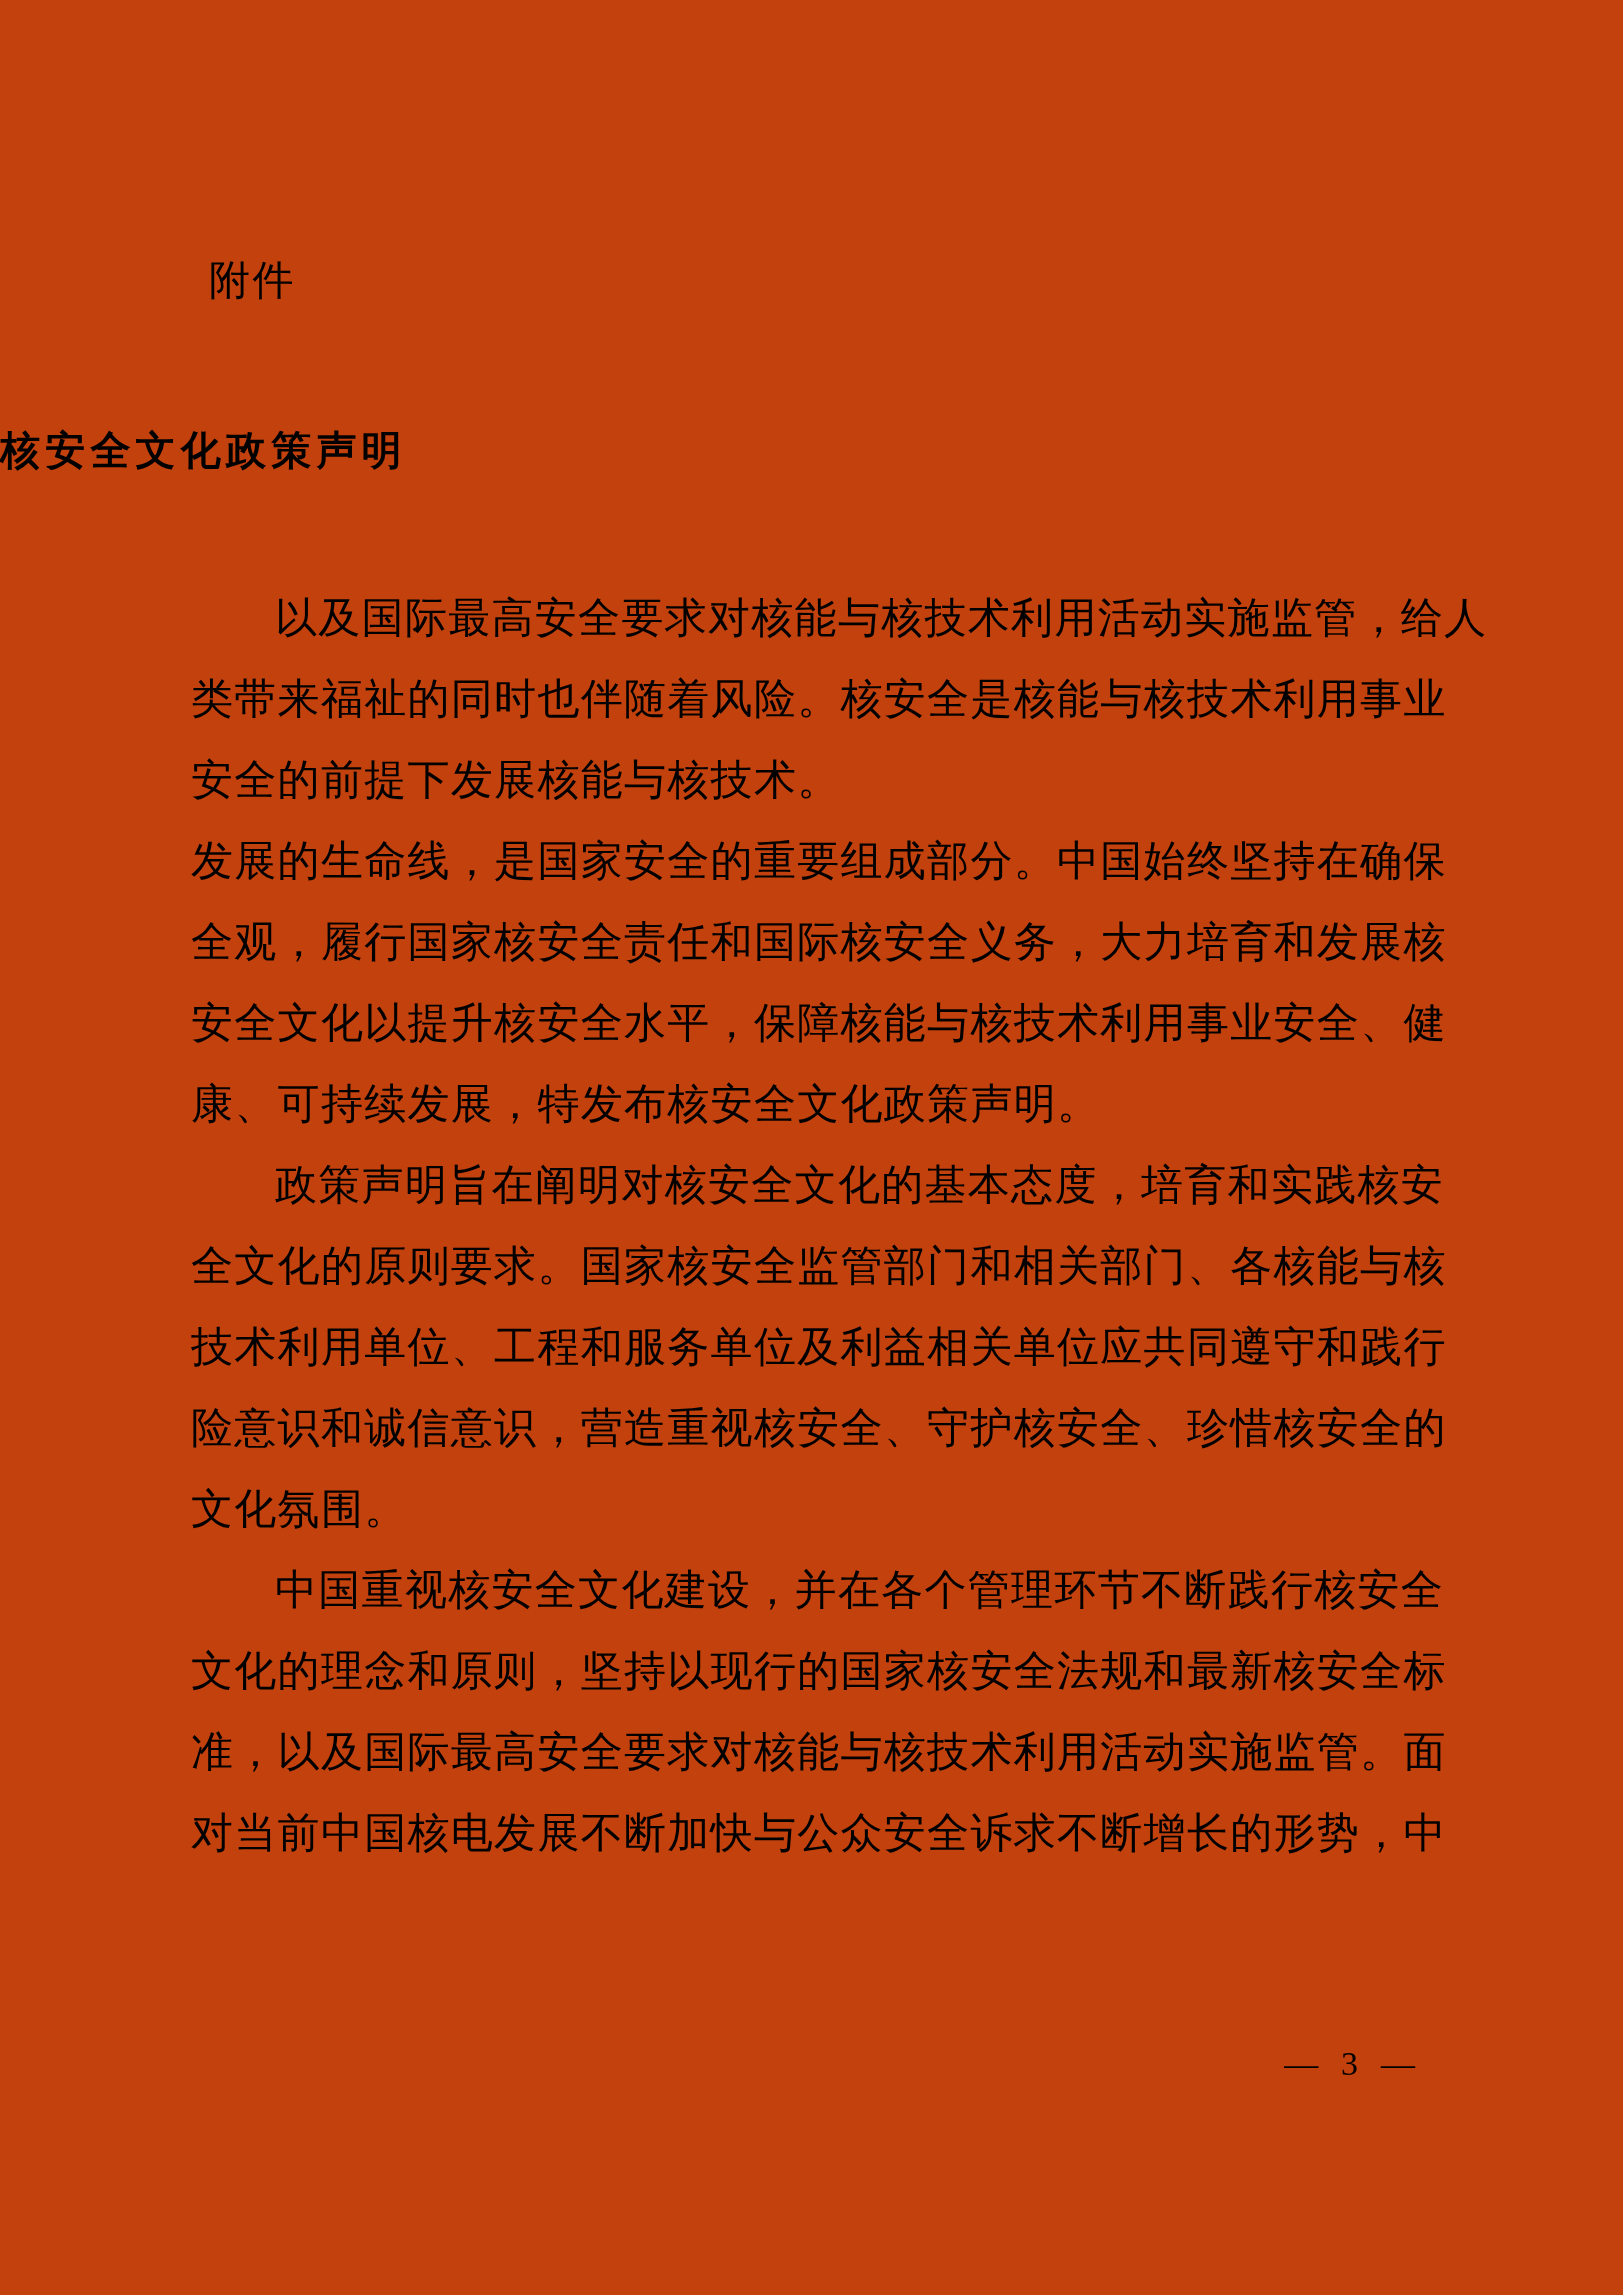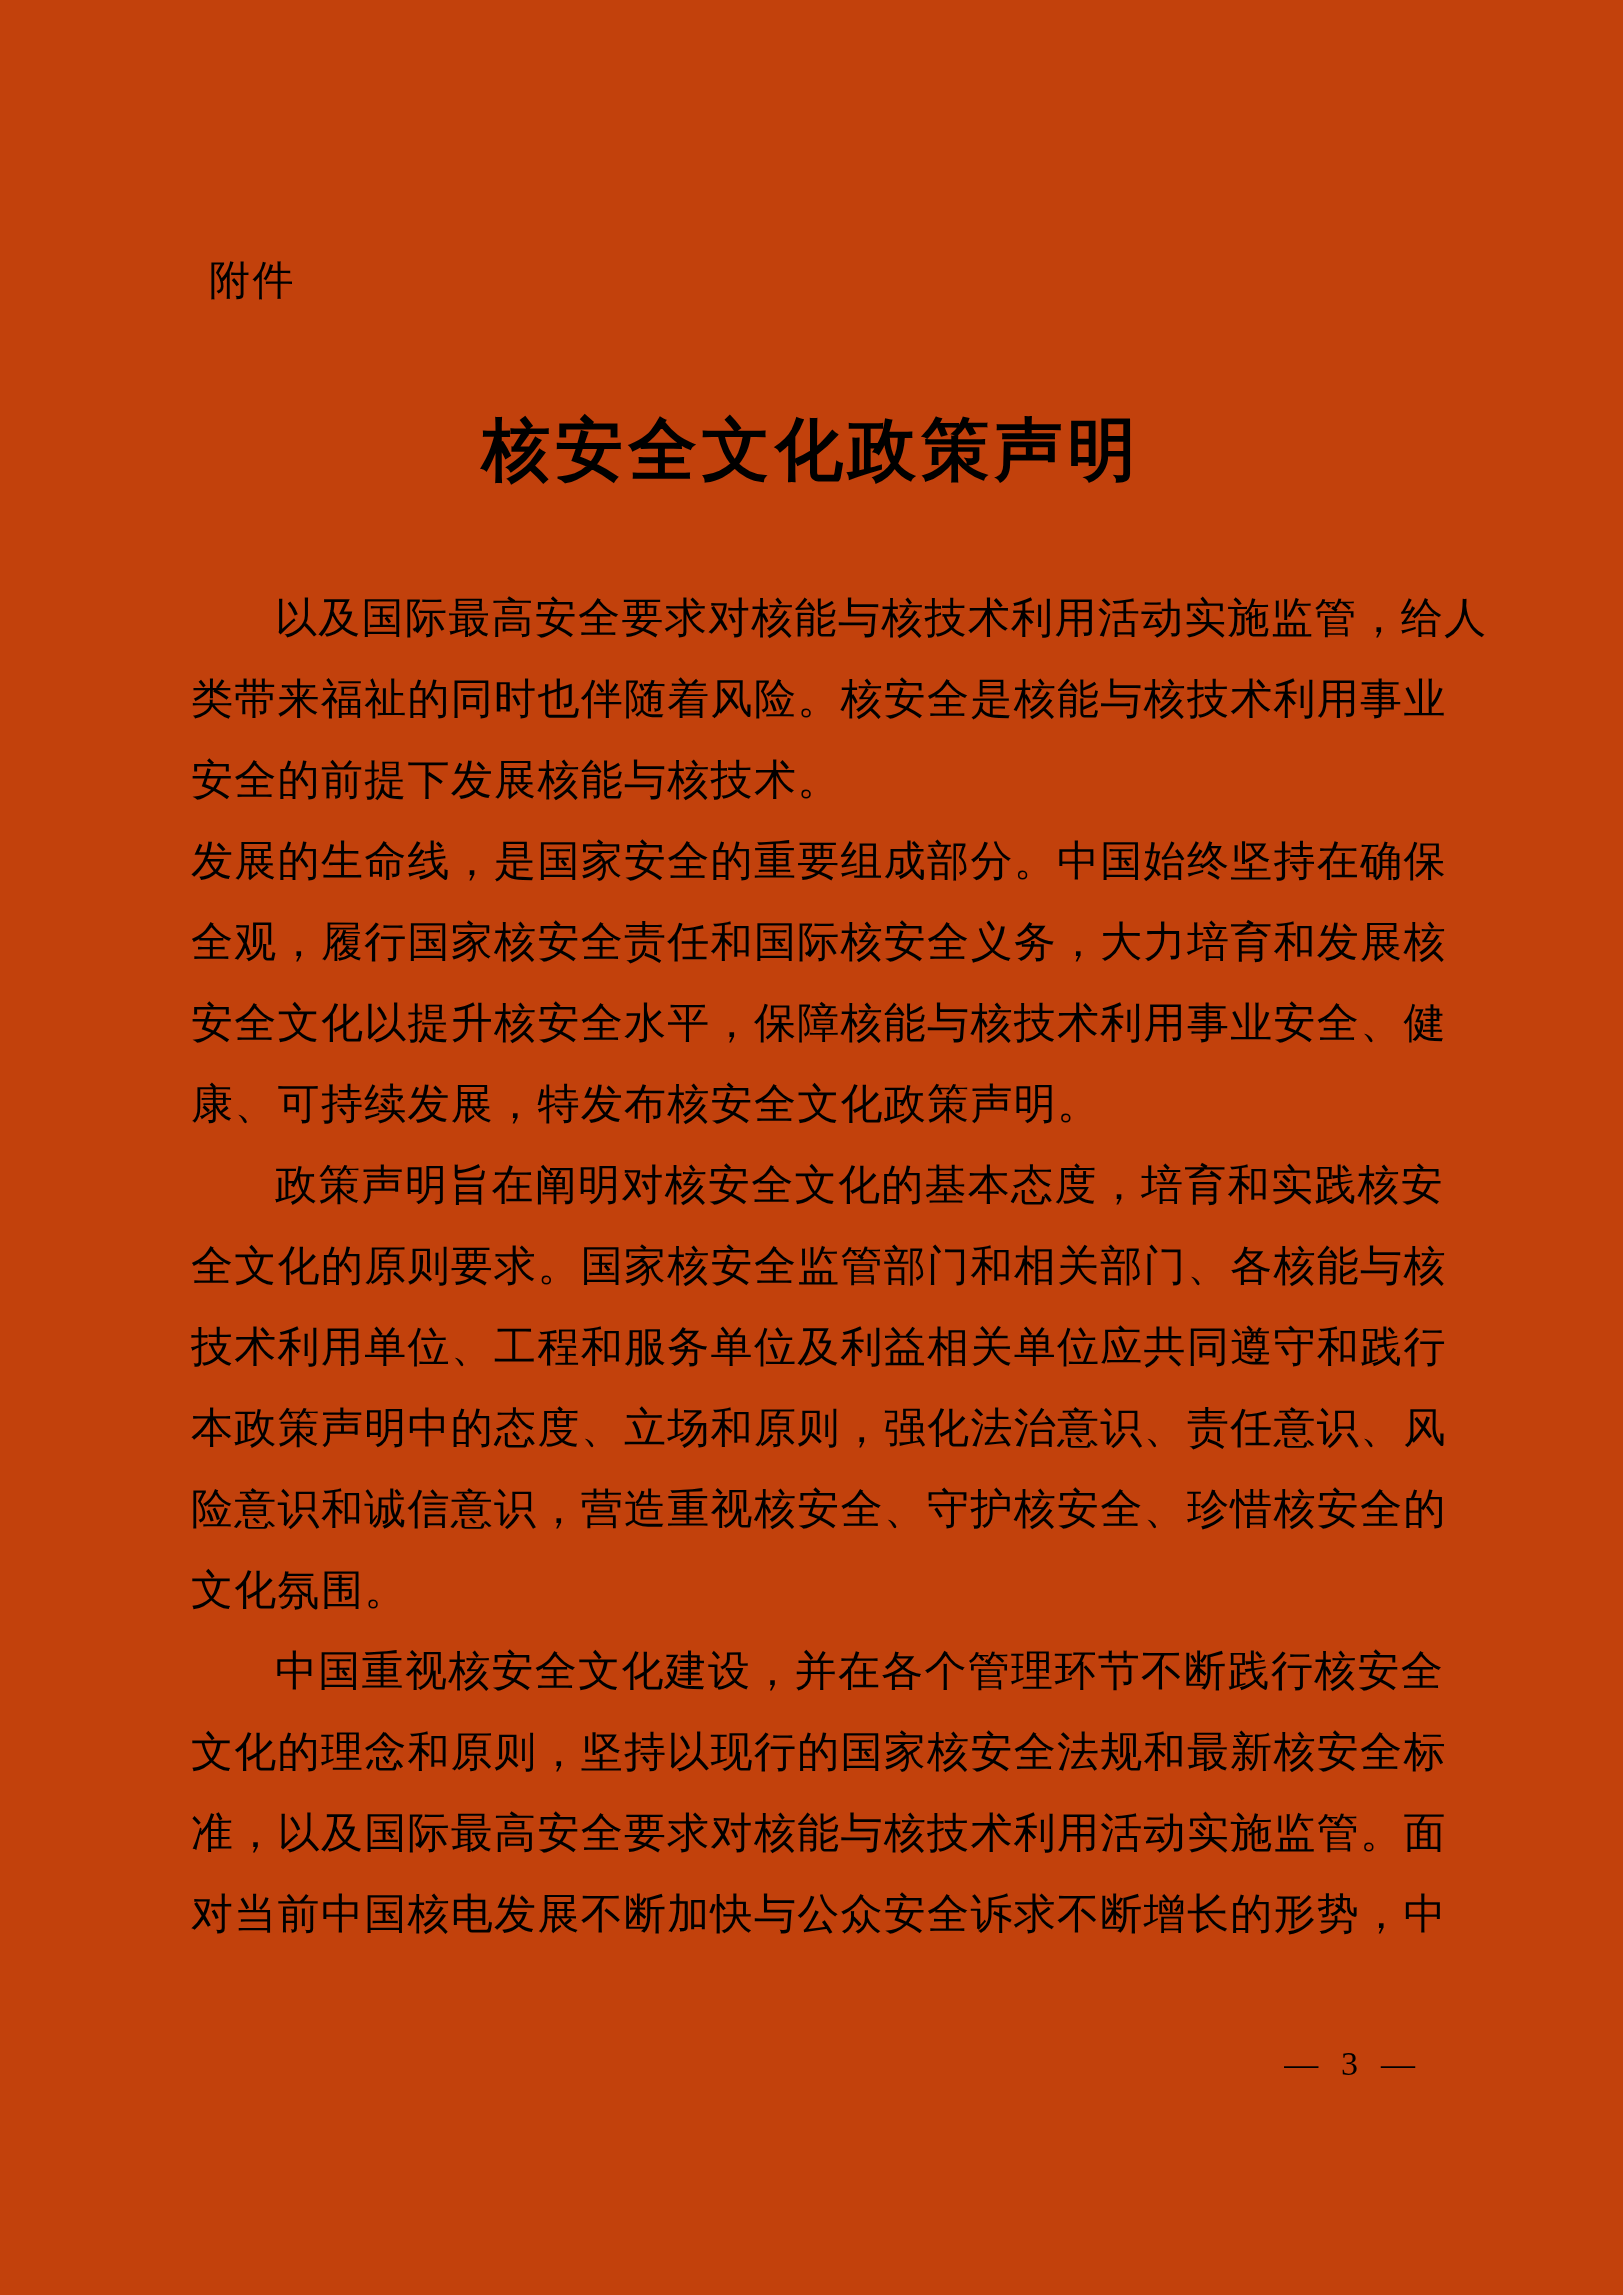--- a/index.html
+++ b/index.html
@@ -26,24 +26,23 @@
     line-height: 46px;
     letter-spacing: 2.6px;
     font-weight: 500;
   }
   .title {
     position: absolute;
     top: 414px;
     left: 0;
     width: 100%;
     margin: 0;
-    text-align: center;
     font-family: "Liberation Serif", serif;
     font-weight: bold;
-    font-size: 68px;
+    font-size: 40px;
     line-height: 73px;
     letter-spacing: 5.2px;
   }
   .doc-body {
     position: absolute;
     top: 578px;
     left: 191px;
     width: 1245px;
   }
   .line {
@@ -86,21 +85,20 @@
       <div class="line indent">以及国际最高安全要求对核能与核技术利用活动实施监管，给人</div>
       <div class="line">类带来福祉的同时也伴随着风险。核安全是核能与核技术利用事业</div>
       <div class="line end">安全的前提下发展核能与核技术。</div>
       <div class="line">发展的生命线，是国家安全的重要组成部分。中国始终坚持在确保</div>
       <div class="line">全观，履行国家核安全责任和国际核安全义务，大力培育和发展核</div>
       <div class="line">安全文化以提升核安全水平，保障核能与核技术利用事业安全、健</div>
       <div class="line end">康、可持续发展，特发布核安全文化政策声明。</div>
       <div class="line indent">政策声明旨在阐明对核安全文化的基本态度，培育和实践核安</div>
       <div class="line">全文化的原则要求。国家核安全监管部门和相关部门、各核能与核</div>
       <div class="line">技术利用单位、工程和服务单位及利益相关单位应共同遵守和践行</div>
-      <div class="line">本政策声明中的态度、立场和原则，强化法治意识、责任意识、风</div>
       <div class="line">险意识和诚信意识，营造重视核安全、守护核安全、珍惜核安全的</div>
       <div class="line end">文化氛围。</div>
       <div class="line indent">中国重视核安全文化建设，并在各个管理环节不断践行核安全</div>
       <div class="line">文化的理念和原则，坚持以现行的国家核安全法规和最新核安全标</div>
       <div class="line">准，以及国际最高安全要求对核能与核技术利用活动实施监管。面</div>
       <div class="line">对当前中国核电发展不断加快与公众安全诉求不断增长的形势，中</div>
     </div>
 
   <div class="footer">— 3 —</div>
 

